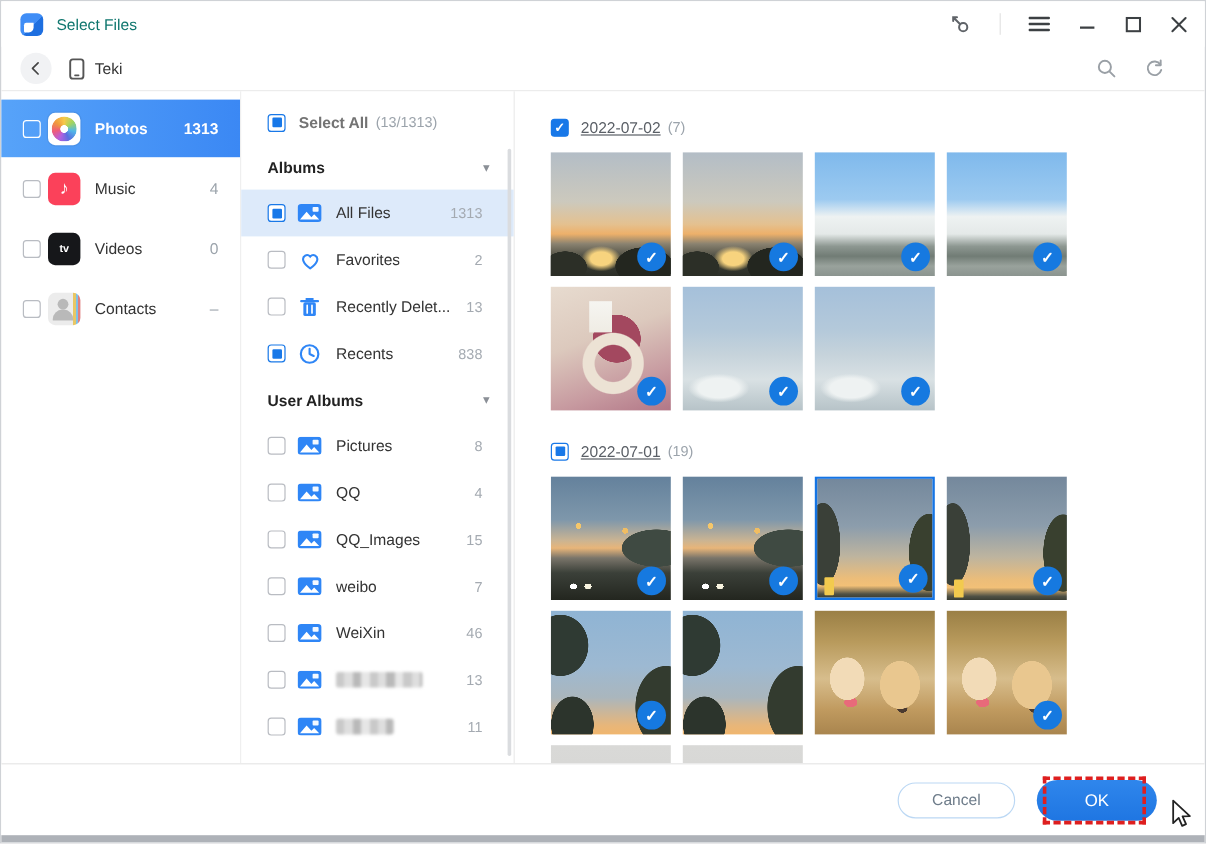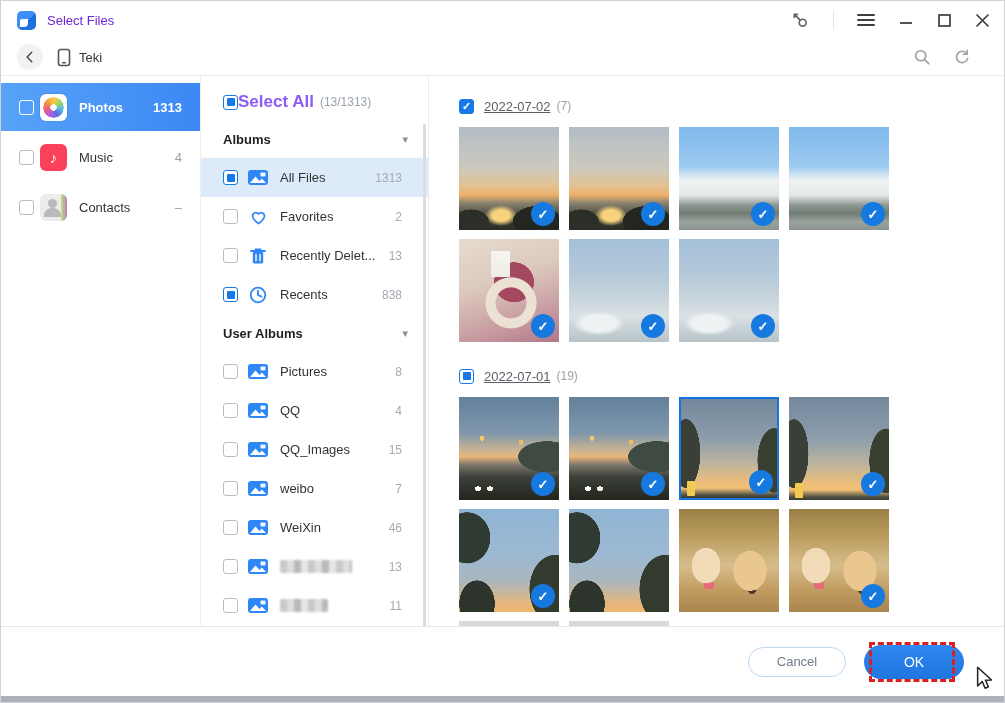--- a/index.html
+++ b/index.html
@@ -3,21 +3,21 @@
 <meta charset="utf-8">
 <style>
   * { margin:0; padding:0; box-sizing:border-box; }
   html,body { width:1005px; height:703px; font-family:"Liberation Sans", sans-serif; background:#e9eaec; }
   .window { position:relative; width:1005px; height:703px; background:#fff; border:1px solid #cfd2d6; overflow:hidden; }
 
   
   .titlebar { height:38px; display:flex; align-items:center; padding:0 14px 0 16px; background:#fff; }
   .logo { width:19px; height:19px; border-radius:5px; background:linear-gradient(135deg,#3f8df6 55%,#1e6fe0 55%); position:relative; margin-right:11px; }
   .logo::after { content:""; position:absolute; left:3px; bottom:3px; width:8px; height:8px; background:#fff; border-radius:2px 0 4px 1px; }
-  .win-title { font-size:13px; color:#6d28d9; }
+  .win-title { font-size:13px; color:#0f766e; }
   .tb-right { margin-left:auto; display:flex; align-items:center; gap:23px; }
   .tb-divider { width:1px; height:18px; background:#e3e3e3; }
   .icon-btn { background:none; border:none; cursor:pointer; display:flex; align-items:center; justify-content:center; padding:0; }
 
   
   .toolbar { height:37px; display:flex; align-items:center; padding:0 33px 0 16px; border-bottom:1px solid #ececec; }
   .back-btn { width:26px; height:26px; border-radius:50%; background:#f1f2f4; border:none; display:flex; align-items:center; justify-content:center; cursor:pointer; margin-right:14px; }
   .device-name { font-size:13px; color:#333; margin-left:8px; }
   .tb2-right { margin-left:auto; display:flex; align-items:center; gap:22px; }
 
@@ -46,21 +46,21 @@
   .cb { width:15px; height:15px; border:1.5px solid #b9bcc2; border-radius:3px; background:#fff; position:relative; flex:0 0 15px; cursor:pointer; }
   .cb.white { border-color:#fff; background:transparent; }
   .cb.ind { border-color:#1878e8; }
   .cb.ind::after { content:""; position:absolute; inset:2.5px; background:#1878e8; border-radius:1px; }
   .cb.checked { border-color:#1878e8; background:#1878e8; }
   .cb.checked::after { content:"✓"; position:absolute; inset:0; color:#fff; font-size:11px; font-weight:bold; display:flex; align-items:center; justify-content:center; }
 
   
   .albums { width:228px; flex:0 0 228px; border-right:1px solid #ececec; padding-top:8px; position:relative; }
   .selectall-row { height:36px; display:flex; align-items:center; padding:0 26px 0 22px; }
-  .selectall-row .sa-label { font-size:17px; font-weight:bold; color:#8b5cf6; margin-left:0; }
+  .selectall-row .sa-label { font-size:13px; font-weight:bold; color:#737373; margin-left:11px; }
   .selectall-row .sa-count { font-size:12px; color:#9ba3ab; margin-left:6px; }
   .sec-header { height:38px; display:flex; align-items:center; padding:0 20px 0 22px; }
   .sec-header .sec-title { font-size:13px; font-weight:bold; color:#222; }
   .sec-header .caret { margin-left:auto; color:#8a8f96; font-size:11px; cursor:pointer; }
   .album-row { height:39px; display:flex; align-items:center; padding:0 26px 0 22px; cursor:pointer; }
   .album-row.hl { background:#ddeafa; }
   .album-row .a-icon { margin-left:10px; flex:0 0 20px; display:flex; align-items:center; justify-content:center; }
   .album-row .a-label { font-size:13px; color:#333; margin-left:12px; white-space:nowrap; overflow:hidden; }
   .album-row .a-count { margin-left:auto; font-size:12px; color:#a4aab1; }
   .blur-label { height:13px; margin-left:12px; border-radius:2px; filter:blur(1.2px);
@@ -116,21 +116,21 @@
       radial-gradient(26px 32px at 27% 55%, #f2dbb7 0 55%, rgba(0,0,0,0) 56%),
       radial-gradient(9px 7px at 30% 74%, #e86a7a 0 60%, rgba(0,0,0,0) 61%),
       radial-gradient(30px 36px at 71% 60%, #e9c78f 0 55%, rgba(0,0,0,0) 56%),
       radial-gradient(7px 6px at 73% 79%, #4a3a30 0 60%, rgba(0,0,0,0) 61%),
       linear-gradient(180deg,#9a7f45 0%,#b89a5c 25%,#d7bd8c 55%,#c09a5f 80%,#a9854e 100%); }
   .t-portrait { background:
       radial-gradient(36px 26px at 50% 118%, #35302c 0 60%, rgba(0,0,0,0) 61%),
       linear-gradient(180deg,#d9d9d7 0%,#d2d2d0 100%); }
 
   
-  .footer { position:absolute; left:0; right:0; bottom:6px; height:70px; background:#fff; border-top:1px solid #e7e7e7;
+  .footer { position:absolute; left:0; right:0; bottom:6px; height:60px; background:#fff; border-top:1px solid #e7e7e7;
       display:flex; align-items:center; justify-content:flex-end; padding-right:40px; }
   .btn-cancel { width:98px; height:30px; border-radius:16px; background:#fff; border:1px solid #bcd8f4; color:#6e7c8a;
       font-size:13px; cursor:pointer; margin-right:18px; font-family:"Liberation Sans", sans-serif; }
   .ok-wrap { position:relative; }
   .btn-ok { width:100px; height:34px; border-radius:17px; background:linear-gradient(180deg,#2f86ec,#1f76e2); border:none;
       color:#fff; font-size:14px; cursor:pointer; font-family:"Liberation Sans", sans-serif; }
   .ok-annotation { position:absolute; left:5px; right:9px; top:-3px; bottom:-3px; border:3px dashed #de1f1f; pointer-events:none; }
   .cursor { position:absolute; right:8px; bottom:2px; }
   .bottom-strip { position:absolute; left:0; right:0; bottom:0; height:6px; background:#aeb2b8; }
 
@@ -214,20 +214,26 @@
         <span class="count">1313</span>
       </div>
       <div class="side-item">
         <span class="cb"></span>
         <span class="app-icon ic-music">♪</span>
         <span class="label">Music</span>
         <span class="count">4</span>
       </div>
       <div class="side-item">
         <span class="cb"></span>
+        <span class="app-icon ic-videos">tv</span>
+        <span class="label">Videos</span>
+        <span class="count">0</span>
+      </div>
+      <div class="side-item">
+        <span class="cb"></span>
         <span class="app-icon ic-contacts"></span>
         <span class="label">Contacts</span>
         <span class="count">–</span>
       </div>
     </aside>
 
     <section class="albums">
       <div class="selectall-row">
         <span class="cb ind"></span>
         <span class="sa-label">Select All</span>

